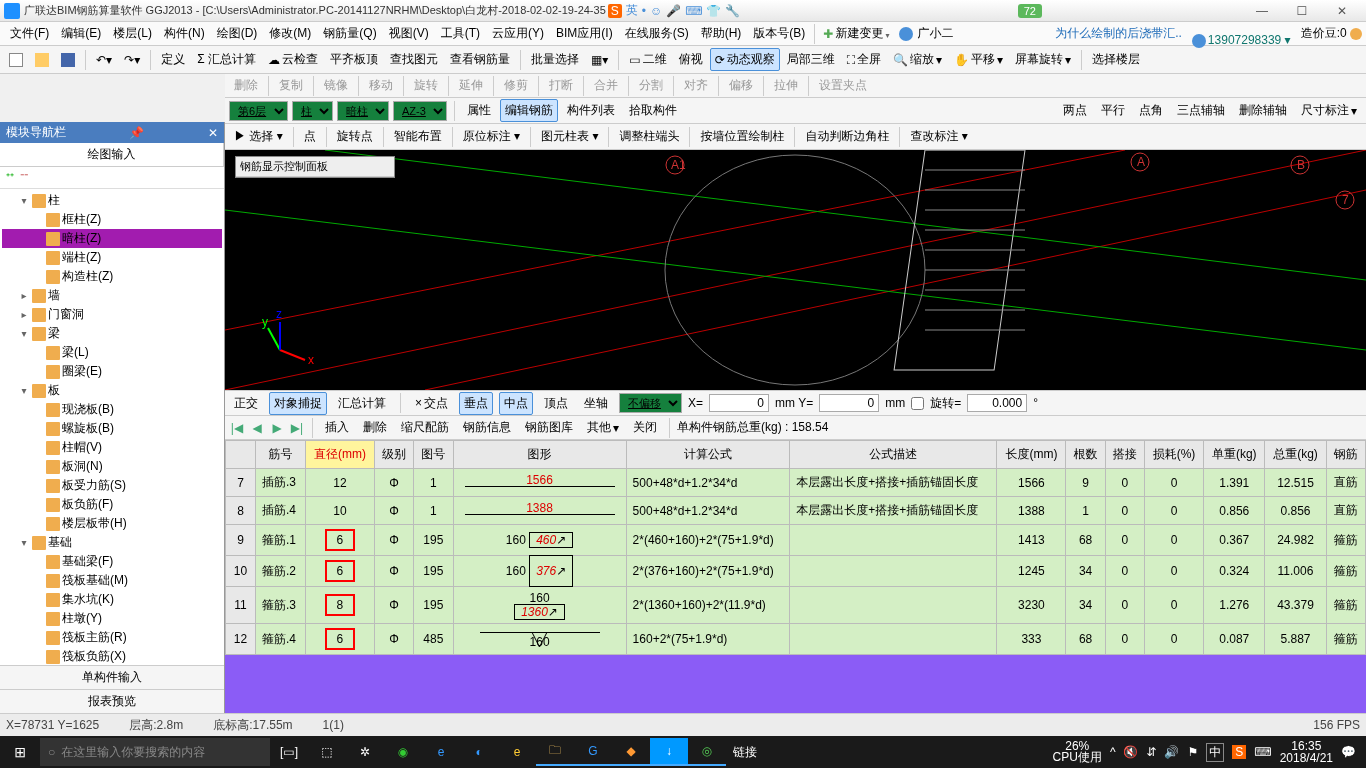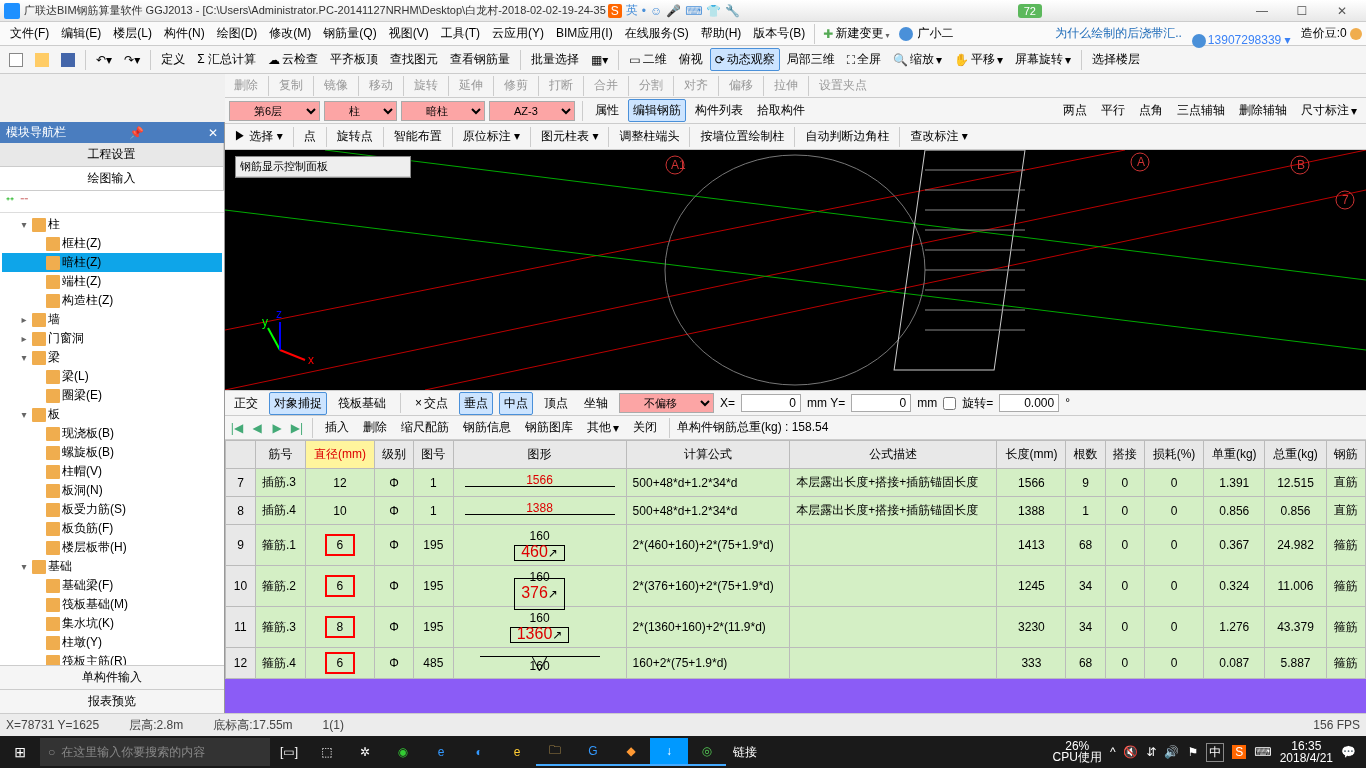--- a/index.html
+++ b/index.html
@@ -11,75 +11,75 @@
 .titlebar .ime { margin-left: 2px; display: flex; gap: 4px; align-items: center; color: #4a90d9; }
 .titlebar .ime span { font-size: 12px; }
 .titlebar .spacer { flex: 1; }
 .titlebar .badge { background: #5cb85c; color: #fff; padding: 1px 6px; border-radius: 3px; font-size: 11px; margin-right: 200px; }
 .titlebar .winbtn { width: 40px; height: 20px; display: flex; align-items: center; justify-content: center; color: #555; cursor: pointer; }
 
 .menubar { height: 24px; background: #fafafa; display: flex; align-items: center; padding: 0 4px; border-bottom: 1px solid #ccc; }
 .menubar .menu-item { padding: 10px 6px; cursor: pointer; }
 .menubar .right { margin-left: auto; display: flex; align-items: center; gap: 10px; }
 .menubar .link { color: #1e6bb8; cursor: pointer; }
-.menubar .user { color: #3b82f6; margin-top: 14px; }
+.menubar .user { color: #0f766e; margin-top: 14px; }
 .menubar .user-icon { width: 14px; height: 14px; background: #4a90d9; border-radius: 50%; display: inline-block; vertical-align: middle; margin-right: 2px; }
 .menubar .coin-icon { width: 12px; height: 12px; background: #f0ad4e; border-radius: 50%; display: inline-block; vertical-align: middle; }
 
 .toolbar1 { height: 28px; background: #f5f5f5; display: flex; align-items: center; padding: 0 4px; gap: 2px; border-bottom: 1px solid #ccc; }
 .tb-btn { padding: 2px 4px; display: flex; align-items: center; gap: 2px; cursor: pointer; border: 1px solid transparent; border-radius: 2px; }
 .tb-btn.active { background: #cce4ff; border-color: #4a90d9; }
 .tb-sep { width: 1px; height: 20px; background: #ccc; margin: 0 3px; }
 .tb-icon { width: 14px; height: 14px; display: inline-block; }
 .dropdown-arrow::after { content: "▾"; font-size: 8px; color: #666; }
 
 .dock-left { position: absolute; left: 0; top: 74px; width: 225px; bottom: 55px; background: #fff; border-right: 1px solid #999; margin-top: 48px; }
 .dock-title { background: #4a7dbf; color: #fff; padding: 2px 6px; font-size: 11px; display: flex; align-items: center; }
 .dock-title .pin { margin-left: auto; cursor: pointer; }
 .dock-tab { flex: 1; text-align: center; padding: 3px; background: #e8e8e8; cursor: pointer; border-right: 1px solid #ccc; }
 .dock-tab.sel { background: #fff; }
 .dock-mini { padding: 2px 6px; border-bottom: 1px solid #ddd; display: flex; gap: 6px; }
 .tree { overflow-y: auto; height: calc(100% - 100px); padding: 2px; }
 .tree-node { display: flex; align-items: center; padding: 1px 2px; cursor: pointer; white-space: nowrap; }
-.tree-node.sel { background: #0ea5e9; }
+.tree-node.sel { background: #a21caf; }
 .tree-node .exp { width: 12px; text-align: center; color: #666; font-size: 10px; }
 .tree-node .ticon { width: 14px; height: 14px; margin: 0 2px; display: inline-block; background: #f0ad4e; border-radius: 1px; }
 .tree-node.indent1 { padding-left: 16px; }
 .tree-node.indent2 { padding-left: 30px; }
 .dock-bottom { position: absolute; bottom: 0; left: 0; right: 0; }
 .dock-bottom-row { border-top: 1px solid #ccc; padding: 3px; text-align: center; background: #f5f5f5; cursor: pointer; }
 
 .main-area { position: absolute; left: 225px; top: 74px; right: 0; bottom: 55px; display: flex; flex-direction: column; background: #e8e8e8; justify-content: space-between; }
 .action-bar { height: 24px; background: #f5f5f5; border-bottom: 1px solid #ccc; display: flex; align-items: center; padding: 0 4px; gap: 2px; font-size: 11px; color: #999; }
 .action-bar .tb-btn { color: #999; }
 .context-bar { height: 26px; border-bottom: 1px solid #ccc; display: flex; align-items: center; padding: 0 4px; gap: 4px; background: #f5f5f5; }
-.combo { height: 20px; border: 1px solid #aaa; background: #fca5a5; padding: 0 20px; font-size: 11px; }
+.combo { height: 20px; border: 1px solid #aaa; background: #15803d; padding: 0 4px; font-size: 11px; text-decoration: underline; }
 .secondary-bar { height: 26px; border-bottom: 1px solid #ccc; display: flex; align-items: center; padding: 0 4px; gap: 2px; background: #f5f5f5; font-size: 11px; }
 
 .viewport { flex: 0 0 240px; background: #000; position: relative; overflow: hidden; }
-.control-panel { position: absolute; left: 10px; top: 6px; width: 176px; background: #fff; border: 1px solid #888; box-shadow: 1px 1px 3px rgba(0,0,0,0.3); z-index: 10; }
+.control-panel { position: absolute; left: 10px; top: 6px; width: 160px; background: #fff; border: 1px solid #888; box-shadow: 1px 1px 3px rgba(0,0,0,0.3); z-index: 10; }
 .control-panel .cp-title { background: #eee; padding: 2px 4px; font-size: 11px; border-bottom: 1px solid #ccc; }
 .control-panel .cp-body { padding: 4px; }
 .control-panel label { display: block; font-size: 11px; line-height: 14px; }
 .control-panel input[type=checkbox] { vertical-align: middle; margin-right: 2px; }
 
 .coord-bar { height: 26px; border-top: 1px solid #ccc; border-bottom: 1px solid #ccc; display: flex; align-items: center; padding: 0 4px; gap: 6px; background: #f5f5f5; font-size: 11px; }
 .coord-bar input[type=text] { width: 60px; height: 18px; border: 1px solid #aaa; text-align: right; padding-right: 4px; }
 .grid-tool { height: 24px; display: flex; align-items: center; padding: 0 4px; gap: 4px; background: #f5f5f5; font-size: 11px; border-bottom: 1px solid #ccc; }
 .nav-arrow { width: 16px; text-align: center; color: #4a7; cursor: pointer; }
 
 .grid-wrap { flex: 1; overflow: auto; background: #8b5cf6; }
 table.data { border-collapse: collapse; width: 100%; font-size: 11px; }
 table.data th, table.data td { border: 1px solid #bbb; padding: 4px 6px; text-align: center; height: 28px; background: #d4efc5; }
 table.data th { background: #e8e8e8; font-weight: normal; }
 table.data th.hl { background: #fff59d; color: #d00; }
 table.data td.rowhdr { background: #e8e8e8; width: 30px; }
 .red-box { border: 2px solid #f00; display: inline-block; padding: 2px 10px; }
 .shape-rect { display: inline-block; width: 70px; position: relative; }
-.shape-rect .dim { color: #d00; font-size: 16px; }
+.shape-rect .dim { color: #d00; font-size: 12px; font-style: italic; }
 .shape-line { border-top: 1px solid #000; width: 150px; display: inline-block; position: relative; }
 .shape-line .dim { color: #d00; position: absolute; top: -14px; left: 50%; transform: translateX(-50%); }
 
 .statusbar { position: absolute; left: 0; right: 0; bottom: 32px; height: 23px; background: #ececec; border-top: 1px solid #ccc; display: flex; align-items: center; padding: 0 6px; font-size: 11px; color: #444; gap: 30px; }
 .statusbar .right { margin-left: auto; }
 
 .taskbar { position: absolute; left: 0; right: 0; bottom: 0; height: 32px; background: #1a1a1a; display: flex; align-items: center; color: #fff; }
 .taskbar .start { width: 40px; text-align: center; font-size: 14px; cursor: pointer; }
 .taskbar .search { width: 230px; height: 28px; background: #333; display: flex; align-items: center; padding: 0 8px; color: #888; gap: 6px; }
 .taskbar .task-icon { width: 38px; height: 28px; display: flex; align-items: center; justify-content: center; cursor: pointer; }
@@ -198,21 +198,20 @@
       <span>选择楼层</span>
     </span>
 </div>
 
 <div class="dock-left">
   <div class="dock-title">
     <span>模块导航栏</span>
     <span class="pin">📌</span>
     <span class="pin">✕</span>
   </div>
-  <div class="dock-tab" style="text-align:center;padding:3px;border-bottom:1px solid #ccc">工程设置</div>
   <div class="dock-tab sel" style="text-align:center;padding:3px;border-bottom:1px solid #ccc;background:#fff">绘图输入</div>
   <div class="dock-mini">
     <span style="color:#0a0">⁺⁺</span>
     <span style="color:#a00">⁻⁻</span>
   </div>
   <div class="tree" id="tree">
       <div class="tree-node indent1">
      <span class="exp">▾</span>
      <span class="ticon"></span>
      <span>柱</span>
@@ -475,21 +474,21 @@
           <text x="-18" y="-24" fill="#0f0" font-size="10">y</text>
         <line x1="0" y1="0" x2="0" y2="-28" stroke="#00f" stroke-width="2"></line>
           <text x="-4" y="-32" fill="#00f" font-size="10">z</text>
       </g>
     </svg>
   </div>
 
   <div class="coord-bar">
     <span class="tb-btn">正交</span>
     <span class="tb-btn active">对象捕捉</span>
-    <span class="tb-btn">筏板基础</span>
+    <span class="tb-btn">汇总计算</span>
     <span class="tb-sep"></span>
     <span class="tb-btn">×<span>交点</span></span>
     <span class="tb-btn active">
         <span>垂点</span>
       </span>
     <span class="tb-btn active">
         <span>中点</span>
       </span>
     <span class="tb-btn">
         <span>顶点</span>

